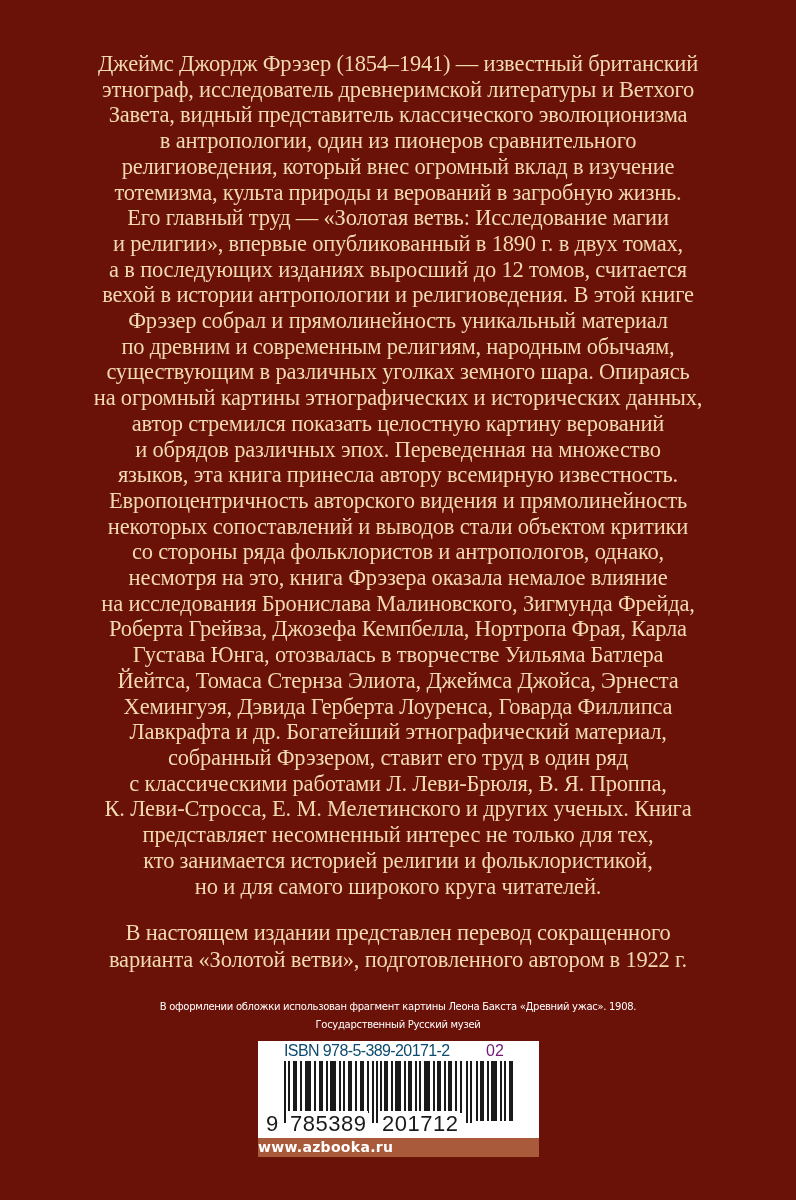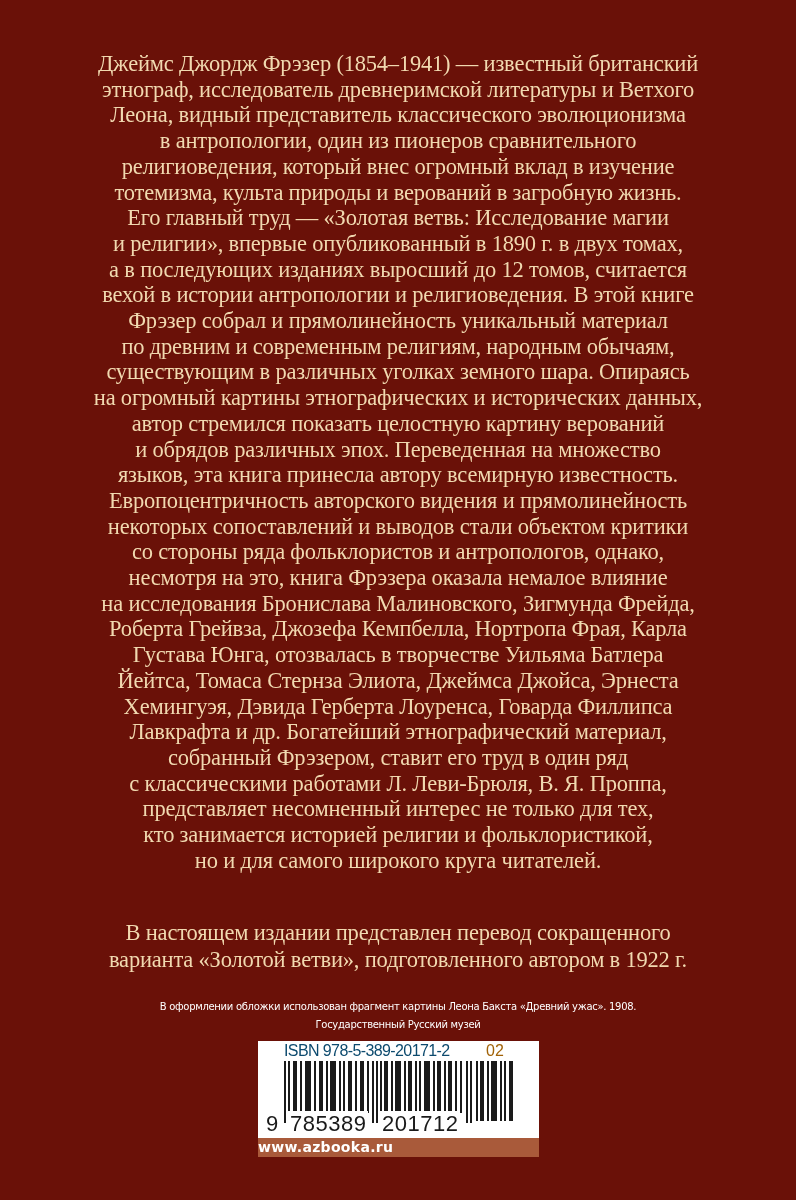--- a/index.html
+++ b/index.html
@@ -74,21 +74,21 @@
       color: #0c4a6e;
       letter-spacing: -0.6px;
     }
     .addon-label {
       position: absolute;
       left: 228px;
       top: 0px;
       font-family: "Liberation Sans", "DejaVu Sans", sans-serif;
       font-size: 16px;
       line-height: 20px;
-      color: #a16207;
+      color: #701a75;
     }
     .bars {
       position: absolute;
       left: 26px;
       top: 20px;
       width: 190px;
       height: 62px;
     }
     .bars-addon {
       position: absolute;
@@ -124,21 +124,21 @@
       line-height: 19px;
       letter-spacing: 0.3px;
     }
   </style>
 </head>
 <body>
 
 <div class="main-text">
   <span class="line">Джеймс Джордж Фрэзер (1854–1941) — известный британский</span>
   <span class="line">этнограф, исследователь древнеримской литературы и Ветхого</span>
-  <span class="line">Леона, видный представитель классического эволюционизма</span>
+  <span class="line">Завета, видный представитель классического эволюционизма</span>
   <span class="line">в антропологии, один из пионеров сравнительного</span>
   <span class="line">религиоведения, который внес огромный вклад в изучение</span>
   <span class="line">тотемизма, культа природы и верований в загробную жизнь.</span>
   <span class="line">Его главный труд — «Золотая ветвь: Исследование магии</span>
   <span class="line">и религии», впервые опубликованный в 1890 г. в двух томах,</span>
   <span class="line">а в последующих изданиях выросший до 12 томов, считается</span>
   <span class="line">вехой в истории антропологии и религиоведения. В этой книге</span>
   <span class="line">Фрэзер собрал и прямолинейность уникальный материал</span>
   <span class="line">по древним и современным религиям, народным обычаям,</span>
   <span class="line">существующим в различных уголках земного шара. Опираясь</span>
@@ -151,20 +151,21 @@
   <span class="line">со стороны ряда  фольклористов и антропологов, однако,</span>
   <span class="line">несмотря на это, книга Фрэзера оказала немалое влияние</span>
   <span class="line">на исследования Бронислава Малиновского, Зигмунда Фрейда,</span>
   <span class="line">Роберта Грейвза, Джозефа Кемпбелла, Нортропа Фрая, Карла</span>
   <span class="line">Густава Юнга, отозвалась в творчестве Уильяма Батлера</span>
   <span class="line">Йейтса, Томаса Стернза Элиота, Джеймса Джойса, Эрнеста</span>
   <span class="line">Хемингуэя, Дэвида Герберта Лоуренса, Говарда Филлипса</span>
   <span class="line">Лавкрафта и др. Богатейший этнографический материал,</span>
   <span class="line">собранный Фрэзером, ставит его труд в один ряд</span>
   <span class="line">с классическими работами Л. Леви-Брюля, В. Я. Проппа,</span>
+  <span class="line">К. Леви-Стросса, Е. М. Мелетинского и других ученых. Книга</span>
   <span class="line">представляет несомненный интерес не только для тех,</span>
   <span class="line">кто занимается историей религии и фольклористикой,</span>
   <span class="line">но и для самого широкого круга читателей.</span>
 </div>
 
 <div class="note-text">
   <span class="line">В настоящем издании представлен перевод сокращенного</span>
   <span class="line">варианта «Золотой ветви», подготовленного автором в 1922 г.</span>
 </div>
 

